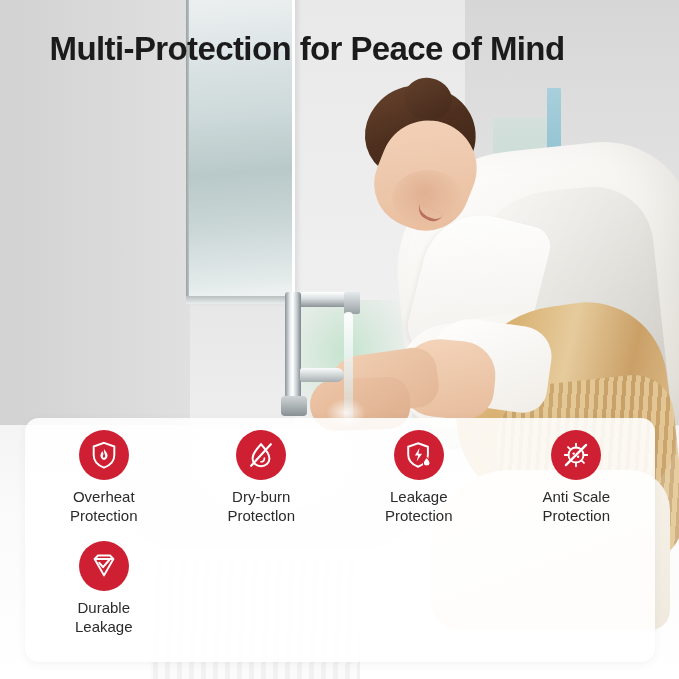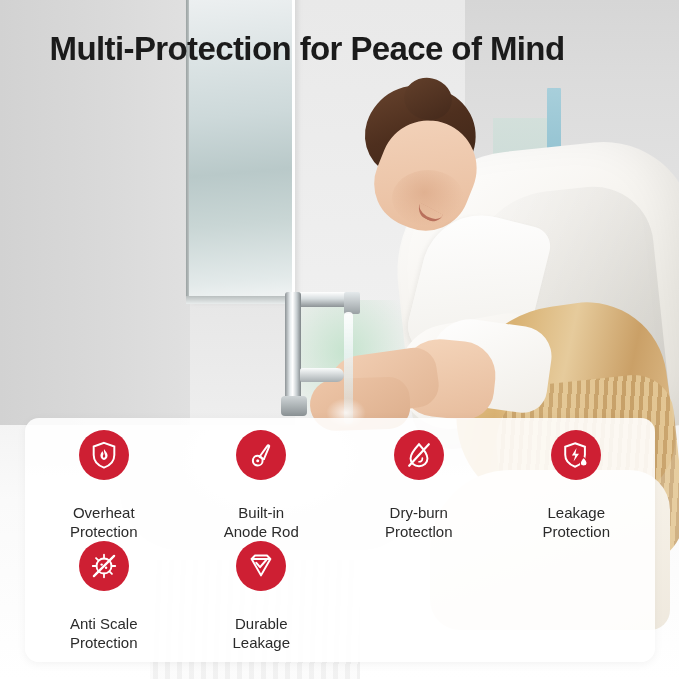--- a/index.html
+++ b/index.html
@@ -344,21 +344,21 @@
     display: grid;
     grid-template-columns: repeat(4, 1fr);
     grid-template-rows: repeat(2, 1fr);
     padding: 12px 0 10px 0;
   }
 
   .feature {
     display: flex;
     flex-direction: column;
     align-items: center;
-    justify-content: space-between;
+    justify-content: flex-start;
   }
 
   .badge {
     width: 50px;
     height: 50px;
     border-radius: 50%;
     background: #ce1f33;
     display: flex;
     align-items: center;
     justify-content: center;
@@ -435,32 +435,20 @@
                    C14 21.2 12.2 19.2 12.2 16.6 C12.2 14.4 13.6 13.4 14.3 11.8
                    C14.7 13.3 15.4 13.6 15.4 14.9 C15.4 15.9 14.8 16.3 14.8 17.2
                    C14.8 18.2 15.4 18.9 16 18.9 C16.7 18.9 17.3 18.2 17.3 17.1
                    C17.3 14.8 15.6 13.7 16 9.5 Z" fill="#ffffff"></path>
         </svg>
       </div>
       <div class="feature-label">Overheat
 Protection</div>
     </div>
 
-    <div class="feature">
-      <div class="badge">
-        <svg width="30" height="30" viewBox="0 0 32 32">
-          <circle cx="12.5" cy="22" r="5.2" fill="none" stroke="#ffffff" stroke-width="2.1"></circle>
-          <path d="M14.6 17.6 L22.8 6.2 C23.6 5.1 25.2 5.9 24.7 7.2 L19.2 20.2" fill="none" stroke="#ffffff" stroke-width="2.1" stroke-linecap="round"></path>
-          <path d="M14.4 18 L19 20.4" stroke="#ffffff" stroke-width="2.1" stroke-linecap="round"></path>
-          <circle cx="12.5" cy="22" r="1.6" fill="#ffffff"></circle>
-        </svg>
-      </div>
-      <div class="feature-label">Built-in
-Anode Rod</div>
-    </div>
 
 
     <div class="feature">
       <div class="badge">
         <svg width="30" height="30" viewBox="0 0 32 32">
           <path d="M16 4.5 C16 4.5 7 14.2 7 19.6 C7 24.5 11 28 16 28
                    C21 28 25 24.5 25 19.6 C25 14.2 16 4.5 16 4.5 Z" fill="none" stroke="#ffffff" stroke-width="2.1"></path>
           <path d="M19.6 19.4 C19.6 21.6 18 23.2 16 23.2" fill="none" stroke="#ffffff" stroke-width="1.8" stroke-linecap="round"></path>
           <path d="M5.5 27.5 L26.5 4.5" stroke="#ffffff" stroke-width="2.3" stroke-linecap="round"></path>
         </svg>

